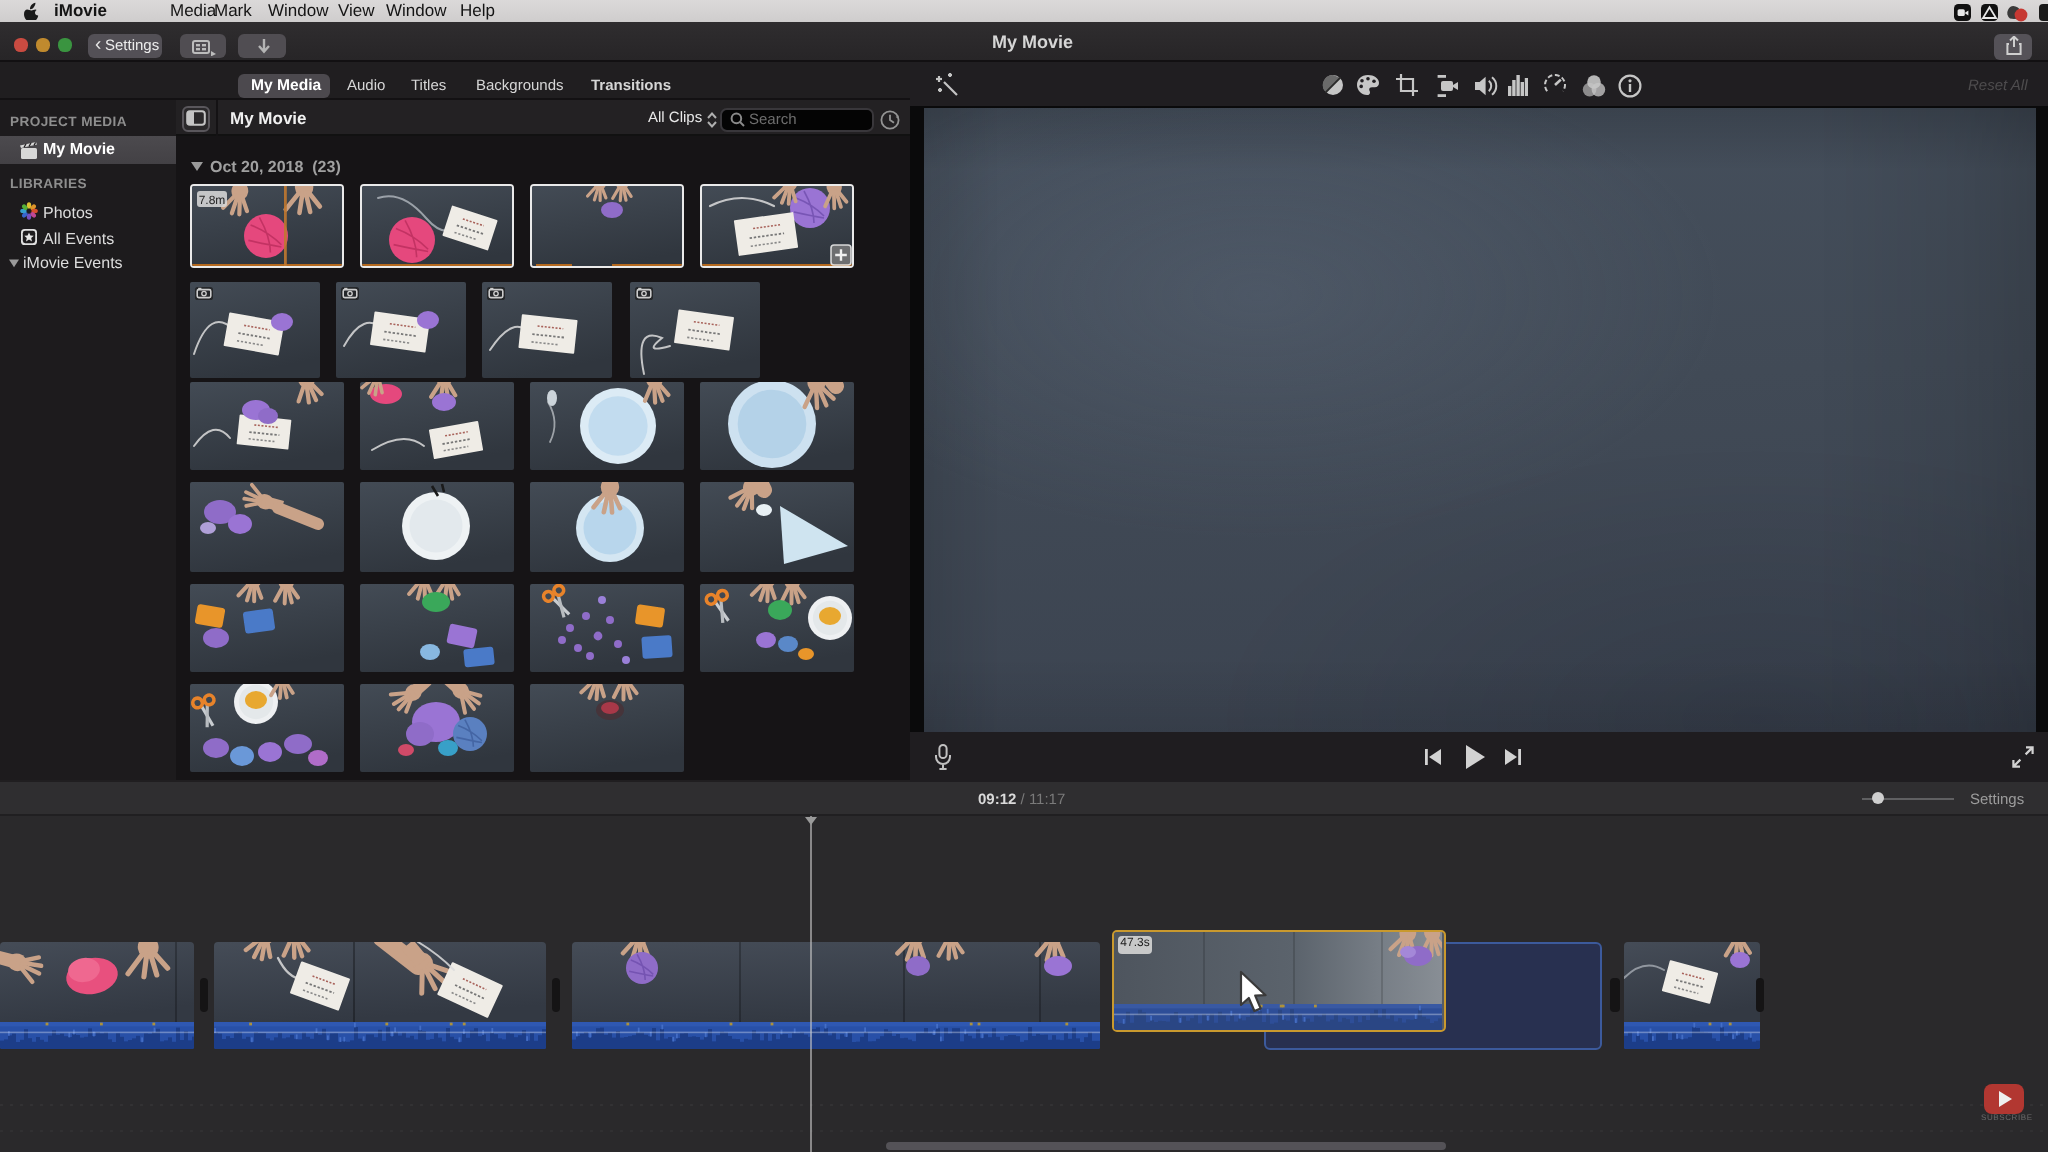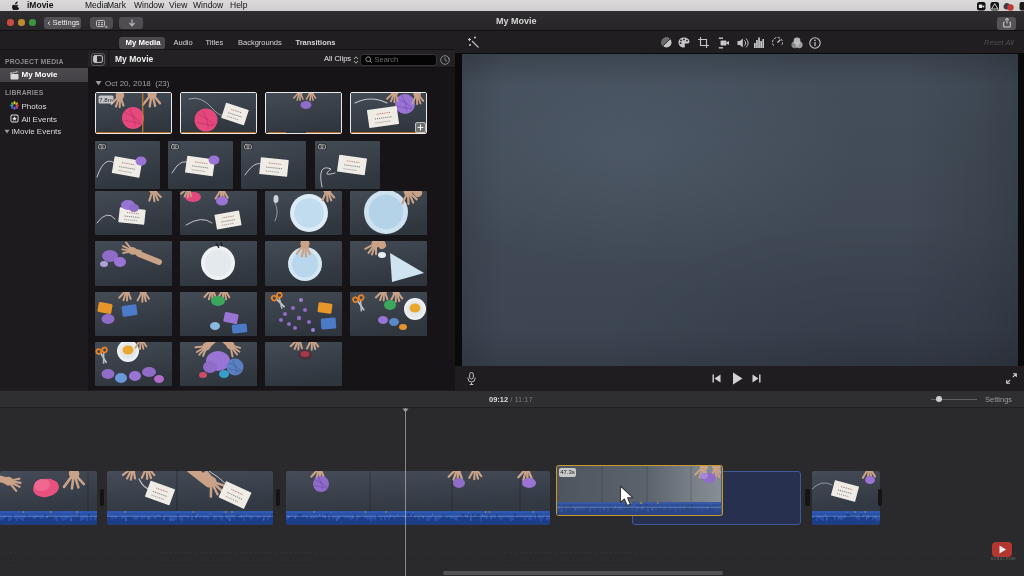--- a/index.html
+++ b/index.html
@@ -117,21 +117,21 @@
     </svg>
     <div class="abs" style="left:21.5px;top:113.5px;height:12px;line-height:12px;font-size:8px;color:#dcdcdc;font-weight:400;white-space:nowrap;">All Events</div>
     <svg class="abs" style="left:4px;top:128.5px;" width="6" height="5" viewBox="0 0 6 5">
       <path d="M0.5,0.8 L5.5,0.8 L3,4.6 Z" fill="#9a9a9a"></path>
     </svg>
     <div class="abs" style="left:11.5px;top:126px;height:12px;line-height:12px;font-size:8px;color:#dcdcdc;font-weight:400;white-space:nowrap;">iMovie Events</div>
     <div class="abs" style="left:88px;top:68px;width:367px;height:322px;background:#161416;"></div>
     <svg class="abs" style="left:95px;top:80px;" width="7" height="6" viewBox="0 0 7 6">
       <path d="M0.5,1 L6.5,1 L3.5,5.5 Z" fill="#9a9a9a"></path>
     </svg>
-    <div class="abs" style="left:105px;top:77.5px;height:11px;line-height:11px;font-size:8px;color:#a0a0a0;font-weight:400;white-space:nowrap;">Oct 20, 2018&nbsp;&nbsp;(23)</div>
+    <div class="abs" style="left:105px;top:77.5px;height:11px;line-height:11px;font-size:8px;color:#a0a0a0;font-weight:700;white-space:nowrap;">Oct 20, 2018&nbsp;&nbsp;(23)</div>
     <div class="abs" style="left:95px;top:92px;width:77px;height:42px;border:1.5px solid #eaeaea;border-radius:2px;overflow:hidden;">
       <svg width="77" height="42" viewBox="0 0 77 42" style="display:block">
         <defs>
           <linearGradient id="slt1" x1="0" y1="0" x2="0.3" y2="1">
             <stop offset="0" stop-color="#434b55"></stop>
             <stop offset="1" stop-color="#30363e"></stop>
           </linearGradient>
         </defs>
         <rect width="77" height="42" fill="url(#slt1)"></rect>
         <circle cx="37" cy="25" r="11" fill="#e5487d"></circle>

